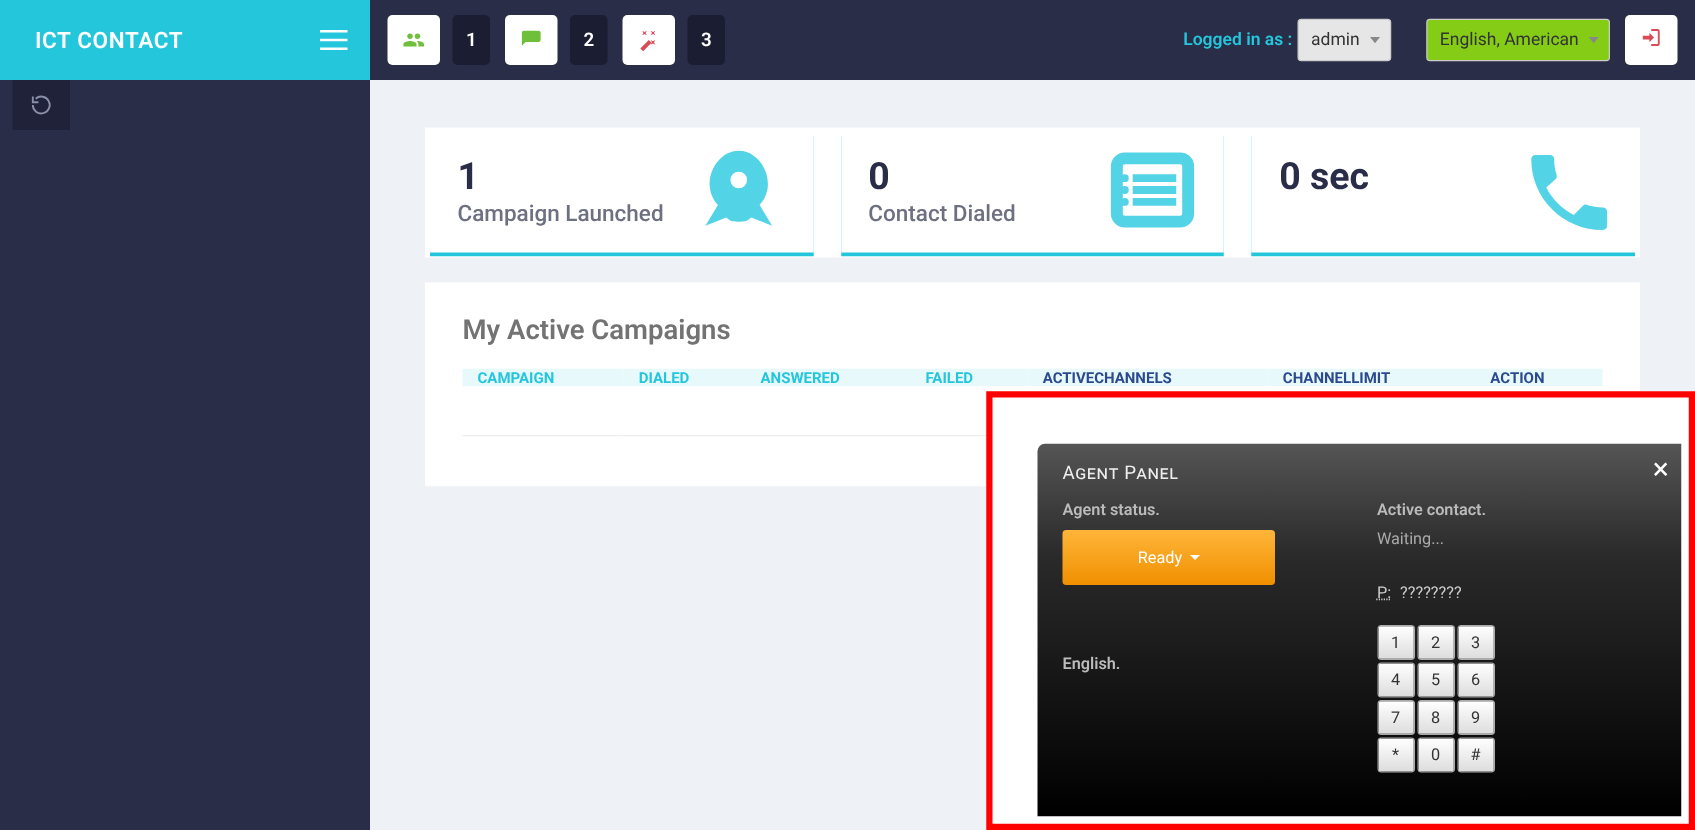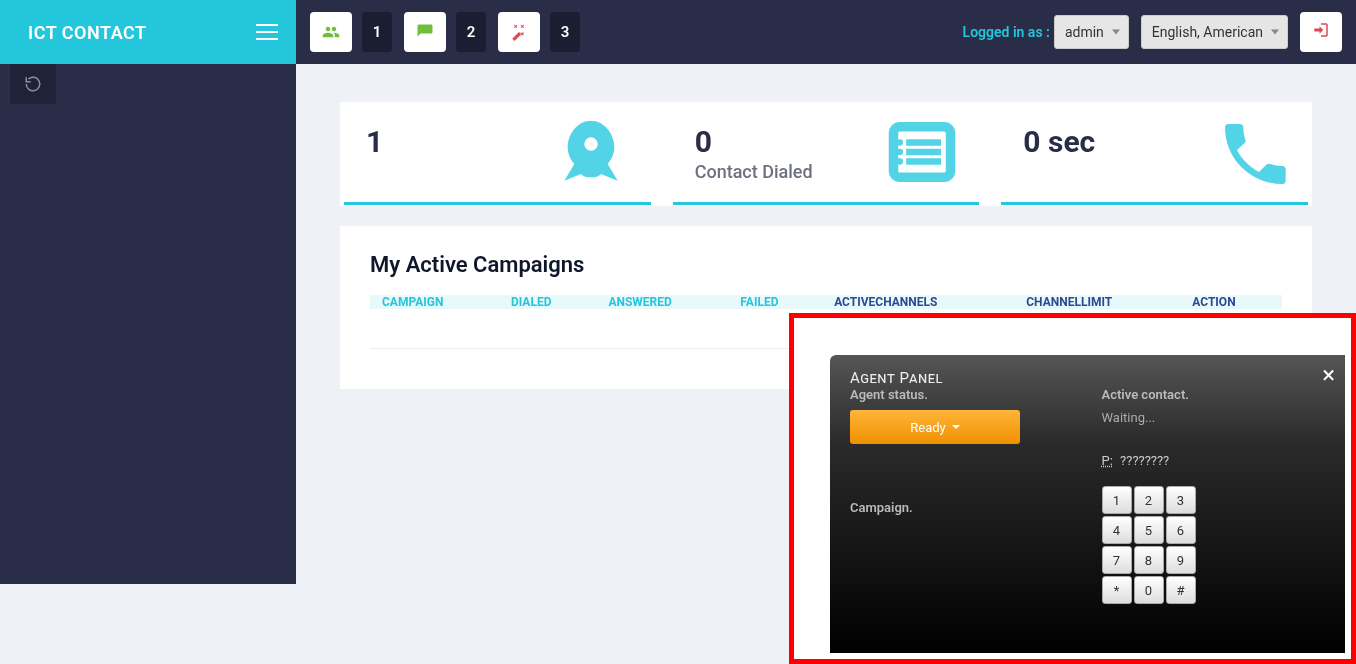--- a/index.html
+++ b/index.html
@@ -7,21 +7,21 @@
     font-family: -apple-system, "Segoe UI", Roboto, "Helvetica Neue", Arial, sans-serif;
     background: #eef1f5;
     width: 1356px;
     height: 664px;
     overflow: hidden;
     position: relative;
   }
   .sidebar {
     position: absolute;
     left: 0; top: 0;
-    width: 296px; height: 584px;
+    width: 296px; height: 664px;
     background: #2a2d47;
   }
   .sidebar-header {
     height: 64px;
     background: #24c6dc;
     display: flex;
     align-items: center;
     justify-content: space-between;
     padding: 0 18px 0 28px;
   }
@@ -176,21 +176,21 @@
     top: 8px;
   }
 
   .campaign-card {
     background: #fff;
     margin-top: 20px;
     padding: 26px 30px 40px 30px;
   }
   .campaign-title {
     font-size: 22px;
-    color: #0f172a;
+    color: #737373;
     font-weight: 600;
     margin-bottom: 18px;
   }
   .campaign-table {
     width: 100%;
     border-collapse: collapse;
   }
   .campaign-table th {
     background: #e7f9fb;
     text-align: left;
@@ -224,38 +224,39 @@
     background: linear-gradient(to bottom, #555 0%, #2a2a2a 30%, #000 100%);
     border-top-left-radius: 6px;
     color: #ccc;
     padding: 14px 18px 14px 20px;
   }
   .agent-title {
     font-size: 15px;
     color: #eee;
     font-variant: small-caps;
     letter-spacing: 0.5px;
+    margin-bottom: 14px;
   }
   .agent-close {
     position: absolute;
     right: 10px; top: 6px;
     font-size: 24px;
     color: #fff;
     cursor: pointer;
   }
   .agent-row { display: flex; gap: 26px; }
   .agent-col { flex: 1; }
   .agent-label {
     font-size: 13px;
     color: #bbb;
     font-weight: 600;
     margin-bottom: 8px;
   }
   .ready-btn {
-    width: 170px; height: 34px;
+    width: 170px; height: 44px;
     background: linear-gradient(#ffb53a, #f09000);
     border-radius: 3px;
     display: flex;
     align-items: center;
     justify-content: center;
     color: #fff;
     font-size: 13px;
     cursor: pointer;
     gap: 4px;
   }
@@ -340,36 +341,37 @@
           </svg>
       </div>
       <div class="step-num-box">3</div>
     </div>
   </div>
   <div class="topbar-spacer"></div>
   <div class="logged-label">Logged in as :</div>
   <div class="top-select">
     <span>admin</span>
   </div>
-  <div class="top-select" style="background:#e5e5e5;">
+  <div class="top-select" style="background:#84cc16;margin-left:16px;">
     <span>English, American</span>
   </div>
   <div class="logout-btn">
     <span>
       <svg width="18" height="18" viewBox="0 0 24 24" fill="#d94b57">
           <path d="M10 17v-3H3v-4h7V7l5 5-5 5zm9-14H12v2h7v14h-7v2h7c1.1 0 2-.9 2-2V5c0-1.1-.9-2-2-2z"></path>
         </svg>
     </span>
   </div>
 </div>
 
 <div class="content">
   <div class="stats-wrap">
     <div class="stat-card">
       <div class="stat-value">1</div>
+      <div class="stat-label">Campaign Launched</div>
       <div class="stat-icon">
         <svg width="100" height="80" viewBox="0 0 24 24" fill="#53d3e6">
             <path d="M12 2C8 2 5 6 5 10c0 2 1 4 2 5l-3 5 5-2c1 1 2 1 3 1s2 0 3-1l5 2-3-5c1-1 2-3 2-5 0-4-3-8-7-8zm0 5a2 2 0 110 4 2 2 0 010-4z"></path>
           </svg>
       </div>
     </div>
     <div class="stat-card">
       <div class="stat-value">0</div>
       <div class="stat-label">Contact Dialed</div>
       <div class="stat-icon">
@@ -420,21 +422,21 @@
 <div class="agent-frame">
   <div class="agent-panel">
     <div class="agent-close">×</div>
     <div class="agent-title">Agent Panel</div>
     <div class="agent-row">
       <div class="agent-col">
         <div class="agent-label">Agent status.</div>
         <div class="ready-btn">
           <span>Ready</span>
         </div>
-        <div class="controls-label">Campaign.</div>
+        <div class="controls-label">English.</div>
       </div>
       <div class="agent-col">
         <div class="agent-label">Active contact.</div>
         <div class="waiting-text">Waiting...</div>
         <div class="phone-line">
           <span class="p-label">P:</span>
           <span>????????</span>
         </div>
         <div class="keypad">
           <div class="key">1</div>

